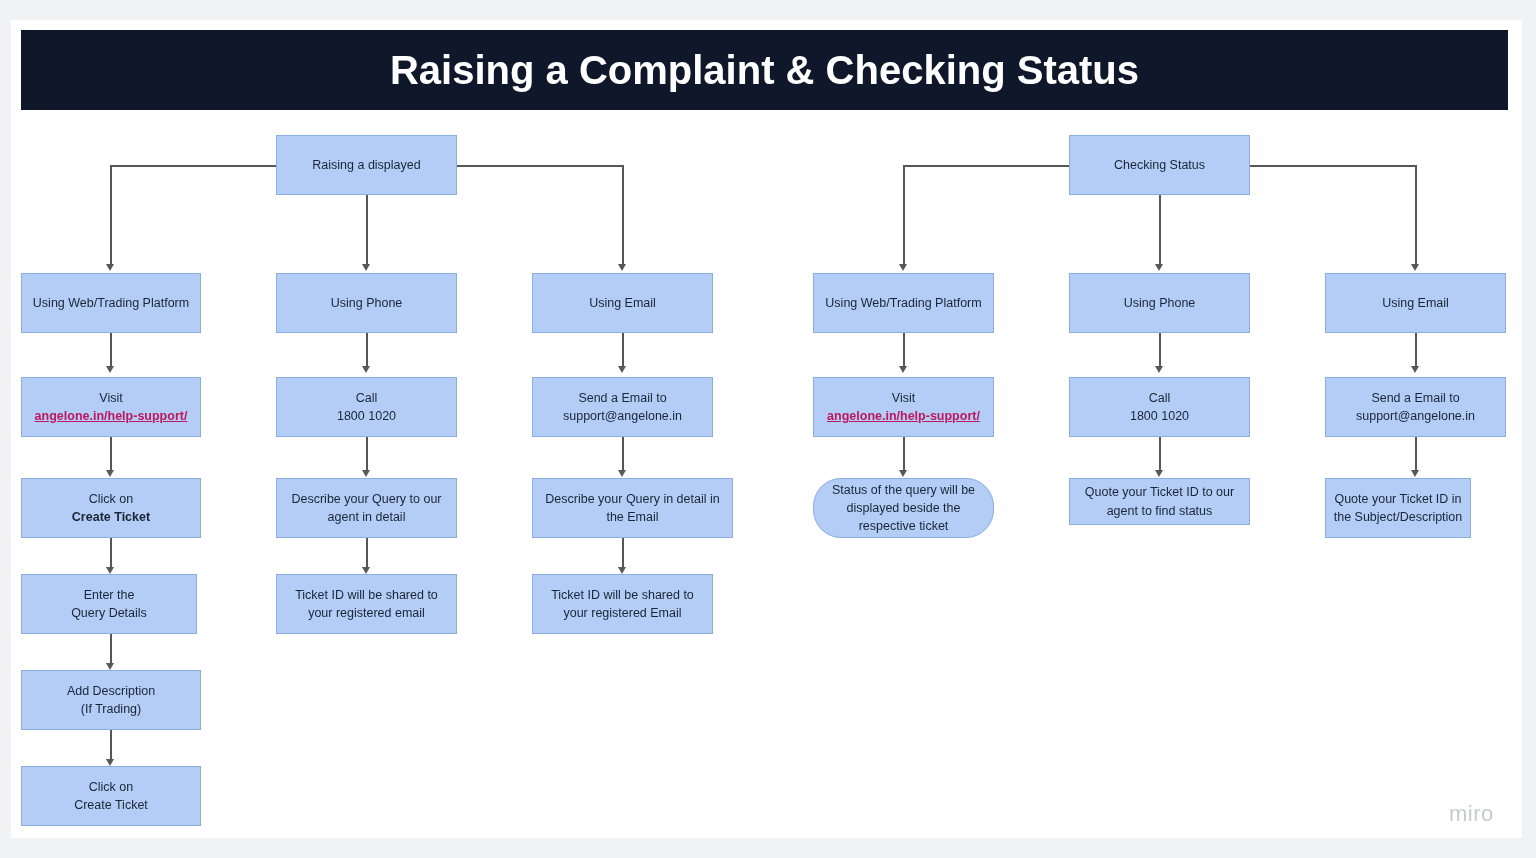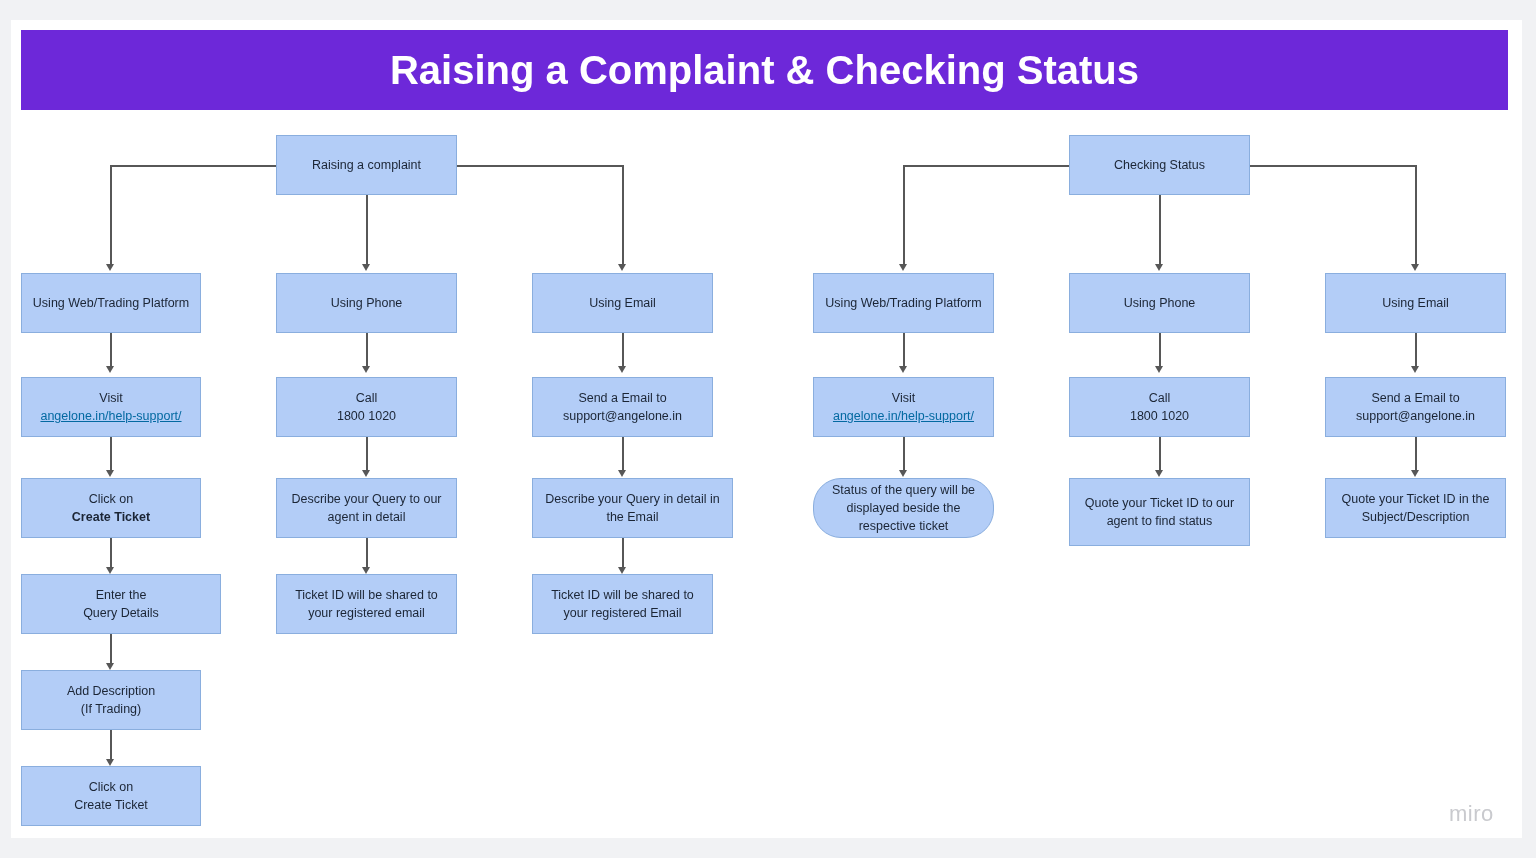--- a/index.html
+++ b/index.html
@@ -11,21 +11,21 @@
     overflow:hidden;
   }
   #canvas{
     position:absolute;left:11px;top:20px;
     width:1511px;height:818px;
     background:#ffffff;
   }
   #banner{
     position:absolute;left:21px;top:30px;
     width:1487px;height:80px;
-    background:#6d28d9;
+    background:#0f172a;
     display:flex;align-items:center;justify-content:center;
   }
   #banner-title{
     color:#ffffff;
     font-size:40px;
     font-weight:bold;
     letter-spacing:0px;
     line-height:1;
     text-align:center;
     font-family:"Liberation Sans", sans-serif;
@@ -40,22 +40,23 @@
     justify-content:center;
     text-align:center;
     color:#1b2535;
     font-size:12.5px;
     line-height:1.45;
     padding:2px 6px;
     font-family:"Liberation Sans", sans-serif;
   }
   .node .txt{display:block;width:100%;white-space:pre-line;}
   .link{
-    color:#0369a1;
+    color:#be185d;
     text-decoration:underline;
+    font-weight:bold;
   }
   
   .ln-h, .ln-v{
     position:absolute;
     background:#575757;
   }
   .ln-h{height:1.5px;}
   .ln-v{width:1.5px;}
   .arrow{
     position:absolute;
@@ -136,33 +137,33 @@
 <div class="arrow" style="left:1155px;top:366px;"></div>
 <div class="ln-v" style="left:1159px;top:437px;height:33px;"></div>
 <div class="arrow" style="left:1155px;top:470px;"></div>
 
 <div class="ln-v" style="left:1415px;top:333px;height:33px;"></div>
 <div class="arrow" style="left:1411px;top:366px;"></div>
 <div class="ln-v" style="left:1415px;top:437px;height:33px;"></div>
 <div class="arrow" style="left:1411px;top:470px;"></div>
 
 <div class="node" style="left:276px;top:135px;width:181px;height:60px;">
-  <span class="txt">Raising a complaint</span>
+  <span class="txt">Raising a displayed</span>
 </div>
 
 <div class="node" style="left:21px;top:273px;width:180px;height:60px;">
   <span class="txt">Using Web/Trading Platform</span>
 </div>
 <div class="node" style="left:21px;top:377px;width:180px;height:60px;">
   <span class="txt"><span>Visit</span><br><a class="link" href="#">angelone.in/help-support/</a></span>
 </div>
 <div class="node" style="left:21px;top:478px;width:180px;height:60px;">
   <span class="txt"><span>Click on</span><br><span class="b" style="font-weight:bold">Create Ticket</span></span>
 </div>
-<div class="node" style="left:21px;top:574px;width:200px;height:60px;">
+<div class="node" style="left:21px;top:574px;width:176px;height:60px;">
   <span class="txt"><span>Enter the</span><br><span>Query Details</span></span>
 </div>
 <div class="node" style="left:21px;top:670px;width:180px;height:60px;">
   <span class="txt"><span>Add Description</span><br><span>(If Trading)</span></span>
 </div>
 <div class="node" style="left:21px;top:766px;width:180px;height:60px;">
   <span class="txt"><span>Click on</span><br><span>Create Ticket</span></span>
 </div>
 
 <div class="node" style="left:276px;top:273px;width:181px;height:60px;">
@@ -204,27 +205,27 @@
 <div class="node" style="left:813px;top:478px;width:181px;height:60px;border-radius:28px;">
   <span class="txt">Status of the query will be displayed beside the respective ticket</span>
 </div>
 
 <div class="node" style="left:1069px;top:273px;width:181px;height:60px;">
   <span class="txt">Using Phone</span>
 </div>
 <div class="node" style="left:1069px;top:377px;width:181px;height:60px;">
   <span class="txt"><span>Call</span><br><span>1800 1020</span></span>
 </div>
-<div class="node" style="left:1069px;top:478px;width:181px;height:68px;">
+<div class="node" style="left:1069px;top:478px;width:181px;height:47px;">
   <span class="txt">Quote your Ticket ID to our agent to find status</span>
 </div>
 
 <div class="node" style="left:1325px;top:273px;width:181px;height:60px;">
   <span class="txt">Using Email</span>
 </div>
 <div class="node" style="left:1325px;top:377px;width:181px;height:60px;">
   <span class="txt">Send a Email to support@angelone.in</span>
 </div>
-<div class="node" style="left:1325px;top:478px;width:181px;height:60px;align-items:center;">
+<div class="node" style="left:1325px;top:478px;width:146px;height:60px;align-items:center;">
   <span class="txt">Quote your Ticket ID in the Subject/Description</span>
 </div>
 
 <div id="miro">miro</div>
 
 </body></html>

